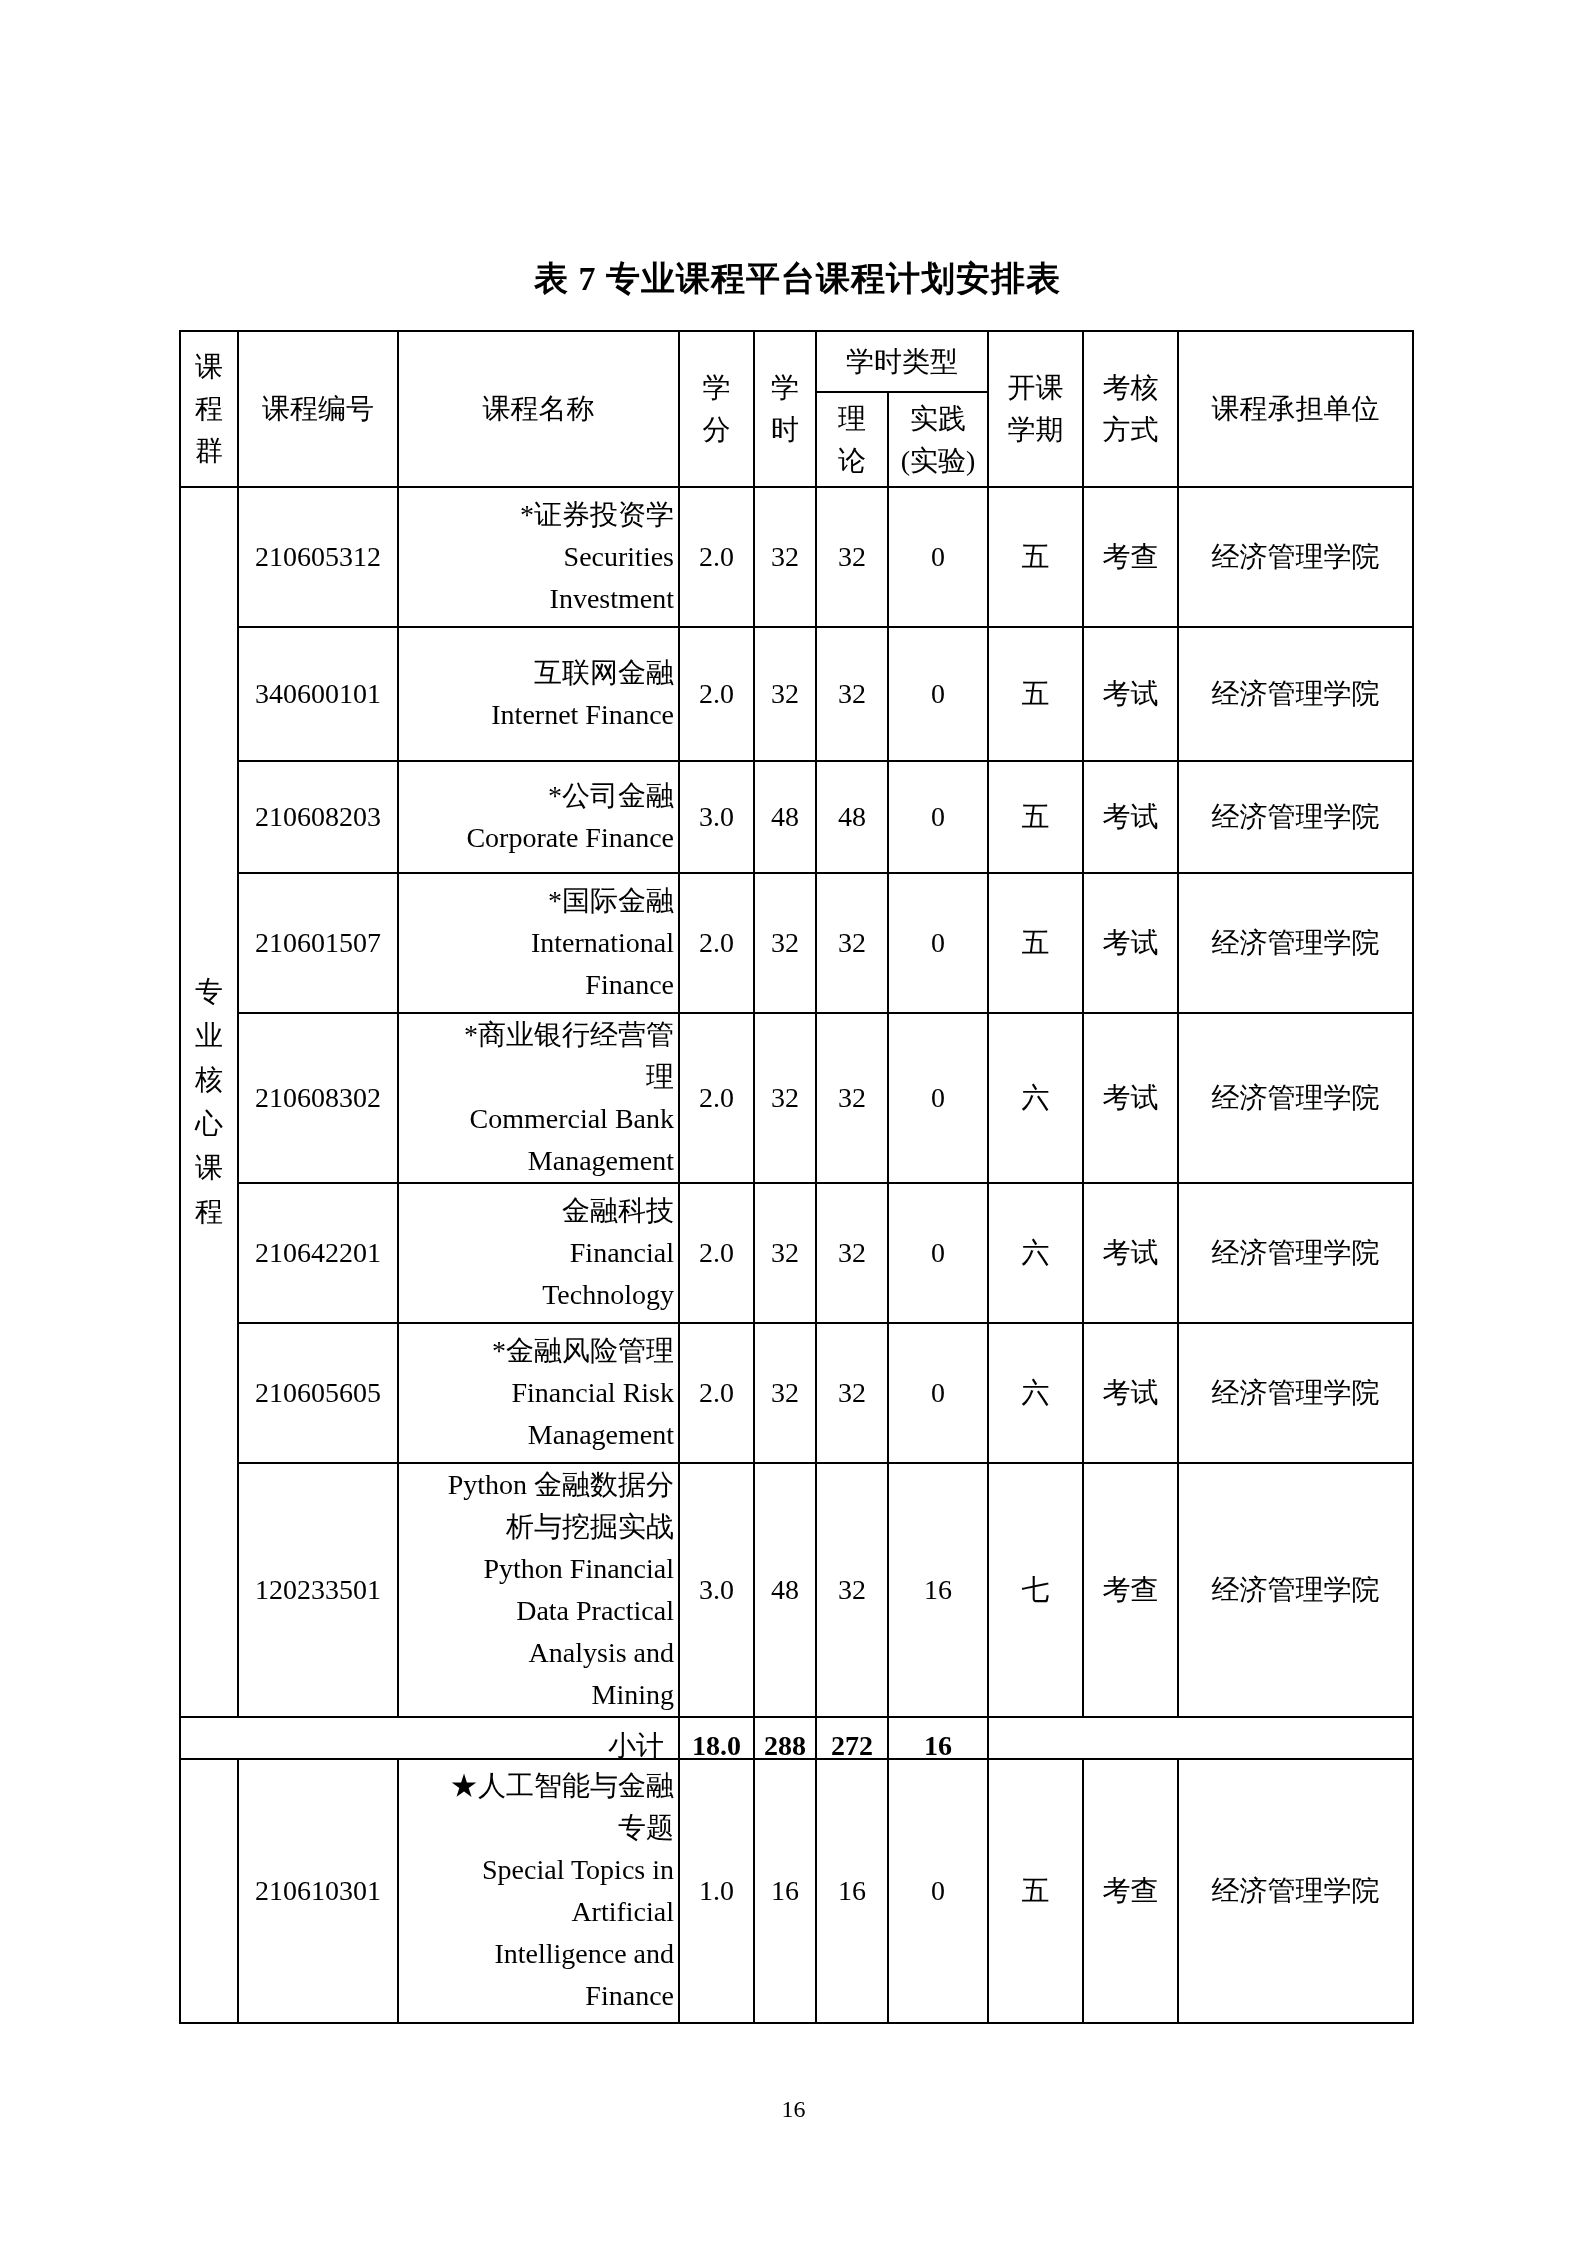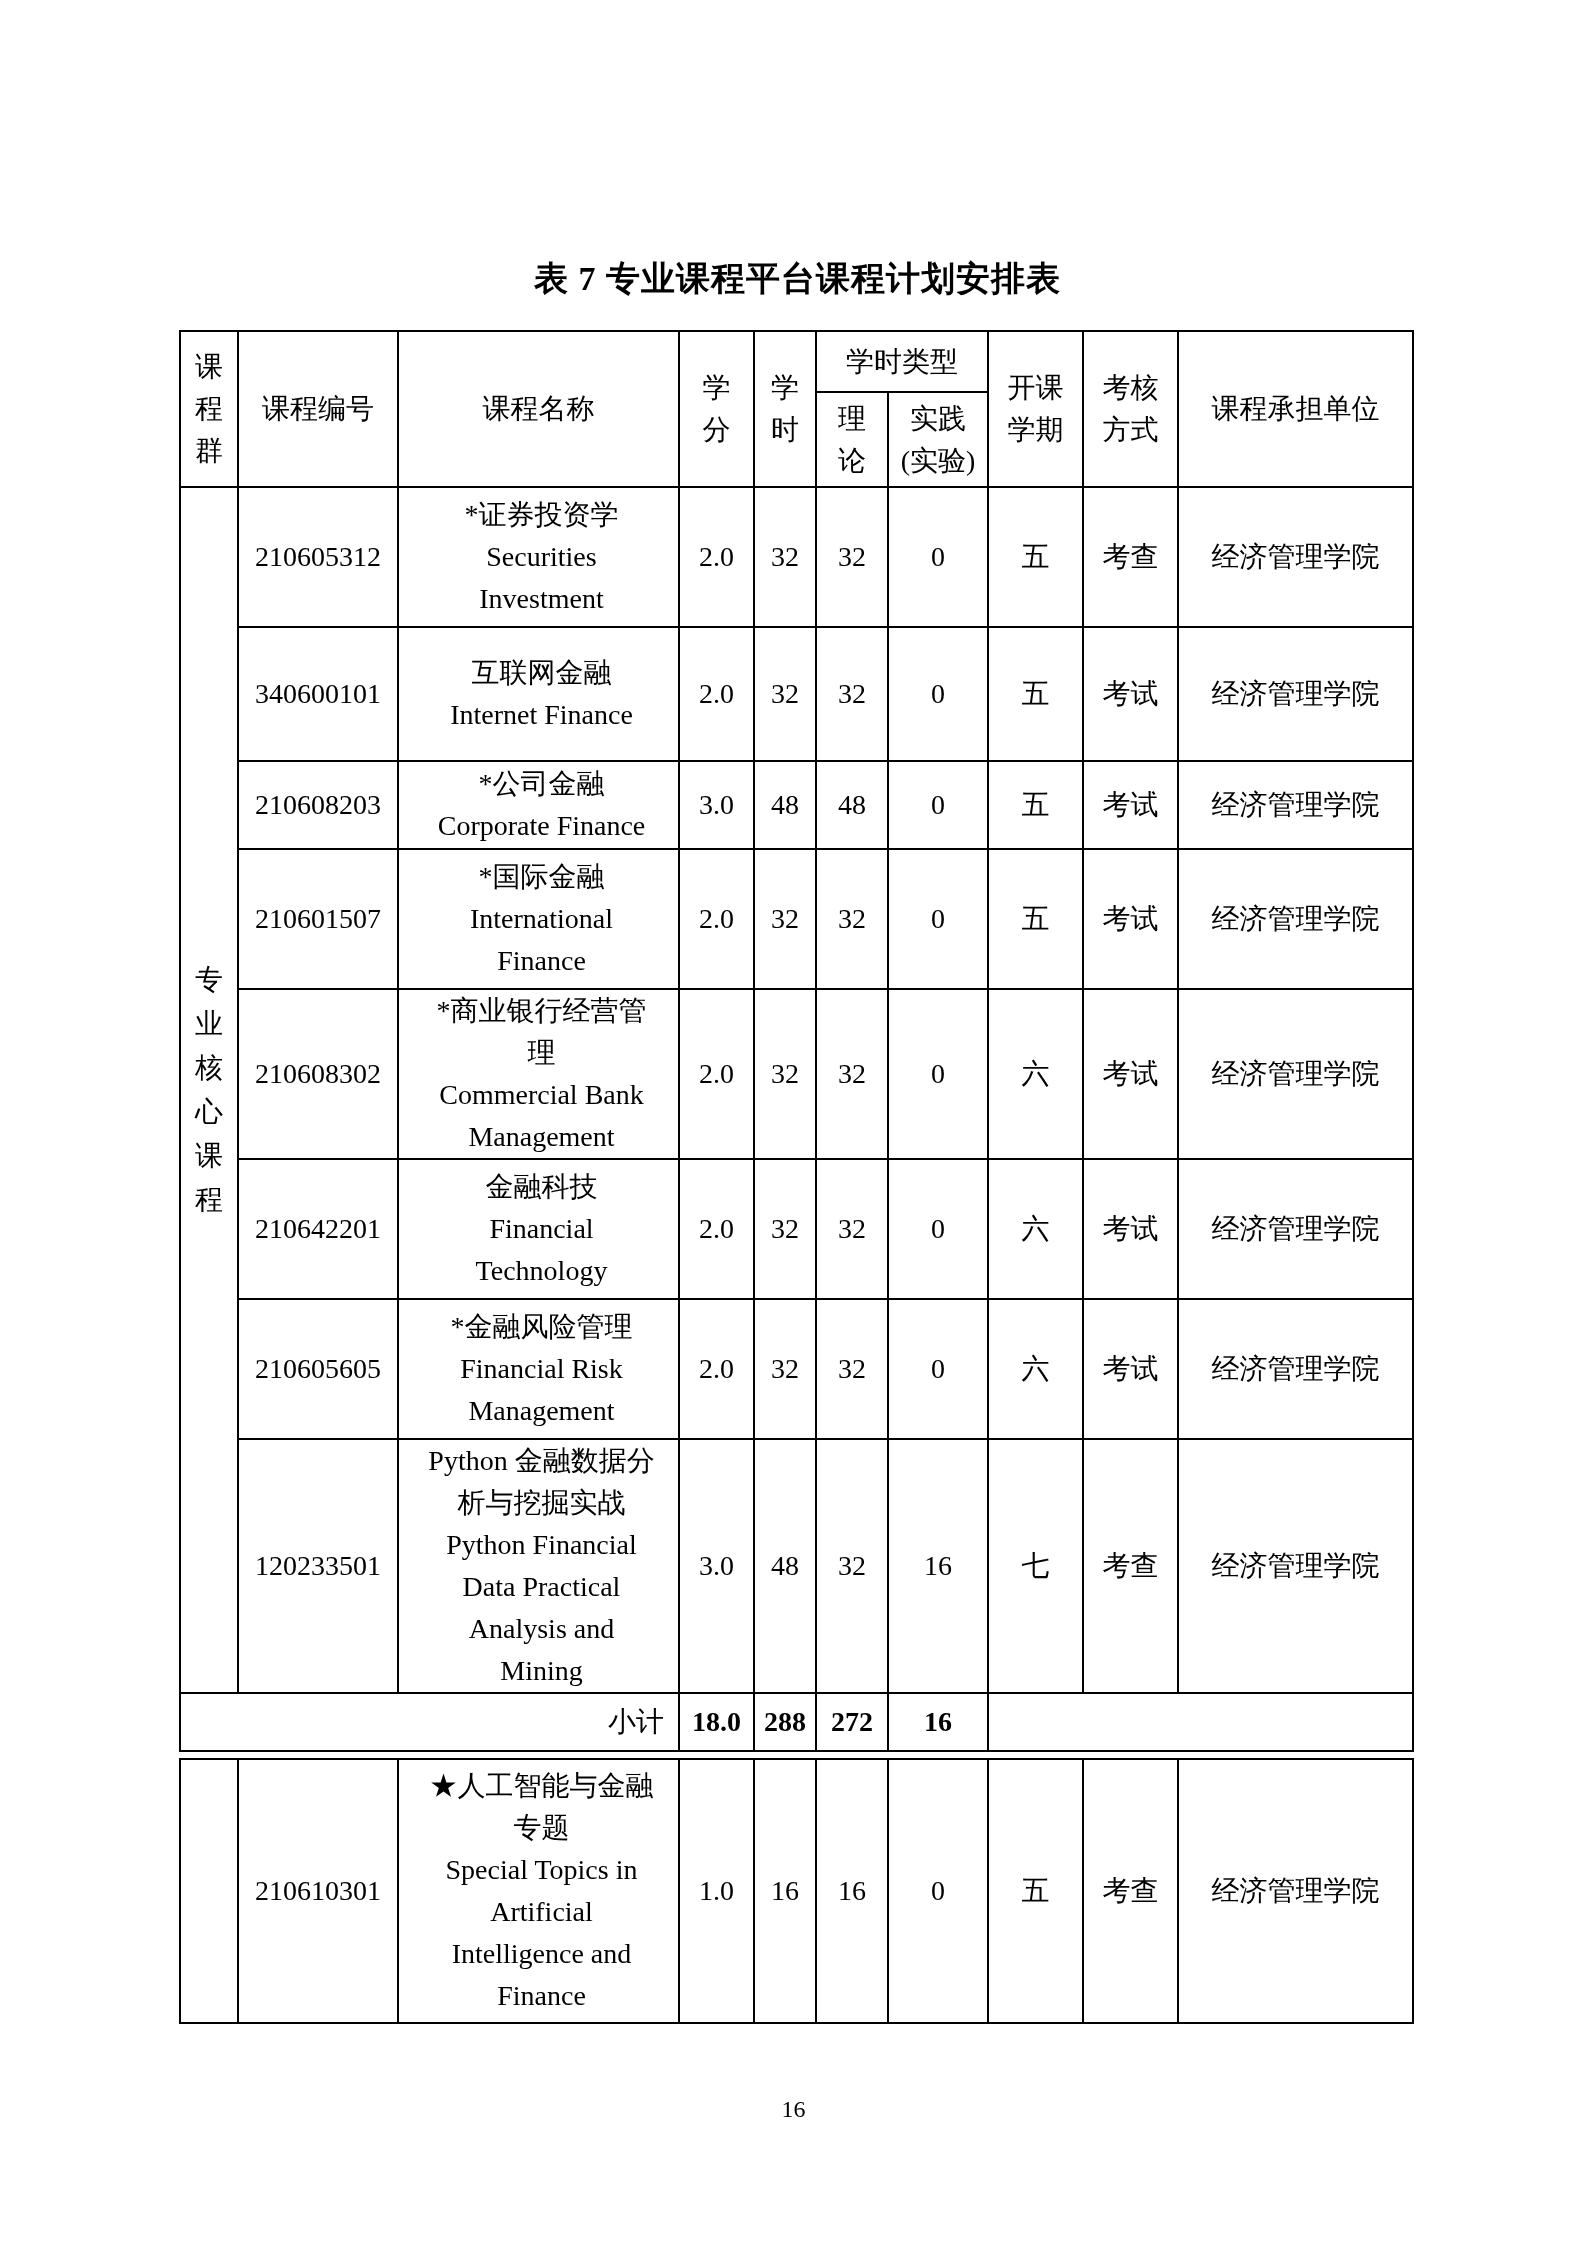--- a/index.html
+++ b/index.html
@@ -24,29 +24,29 @@
   th,td{
     border:2px solid #000000;
     font-size:28px;line-height:42px;
     text-align:center;vertical-align:middle;
     white-space:pre-line;
     font-weight:normal;
     padding:0;
     overflow:hidden;
     font-family:"Liberation Serif","DejaVu Serif",serif;
   }
-  .name-cell{text-align:center;padding-left:10px;padding-right:4px;}
+  .name-cell{text-align:right;padding-left:10px;padding-right:4px;}
   .subtotal-label{text-align:right;padding-right:14px;}
   .bold{font-weight:bold;}
   .group-cell{line-height:44px;}
   .hr1{height:61px;}
   .hr2{height:95px;}
   .r140{height:140px;}
   .r110{height:134px;}
-  .r112{height:88px;}
+  .r112{height:112px;}
   .r168{height:168px;}
   .r254{height:254px;}
   .r58{height:58px;margin-top:6px;}
   .r264{height:264px;}
   .page-number{
     position:absolute;top:2096px;left:0;width:1587px;
     text-align:center;font-size:24px;
   }
 </style>
 </head>

